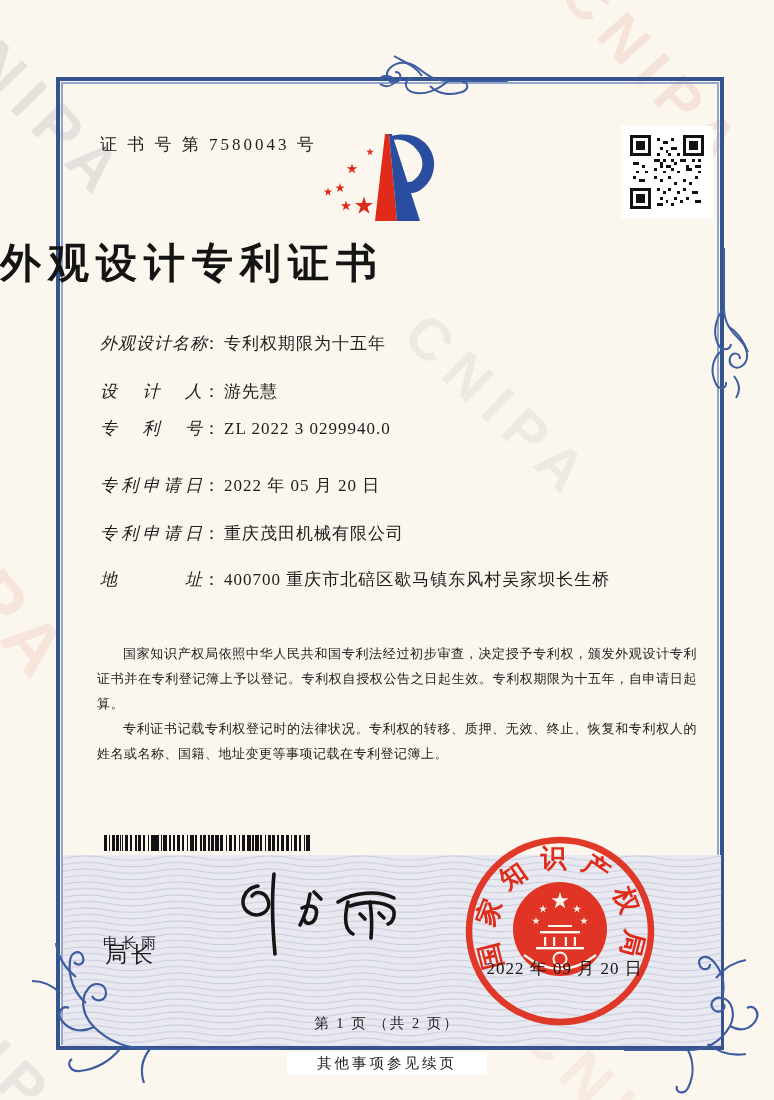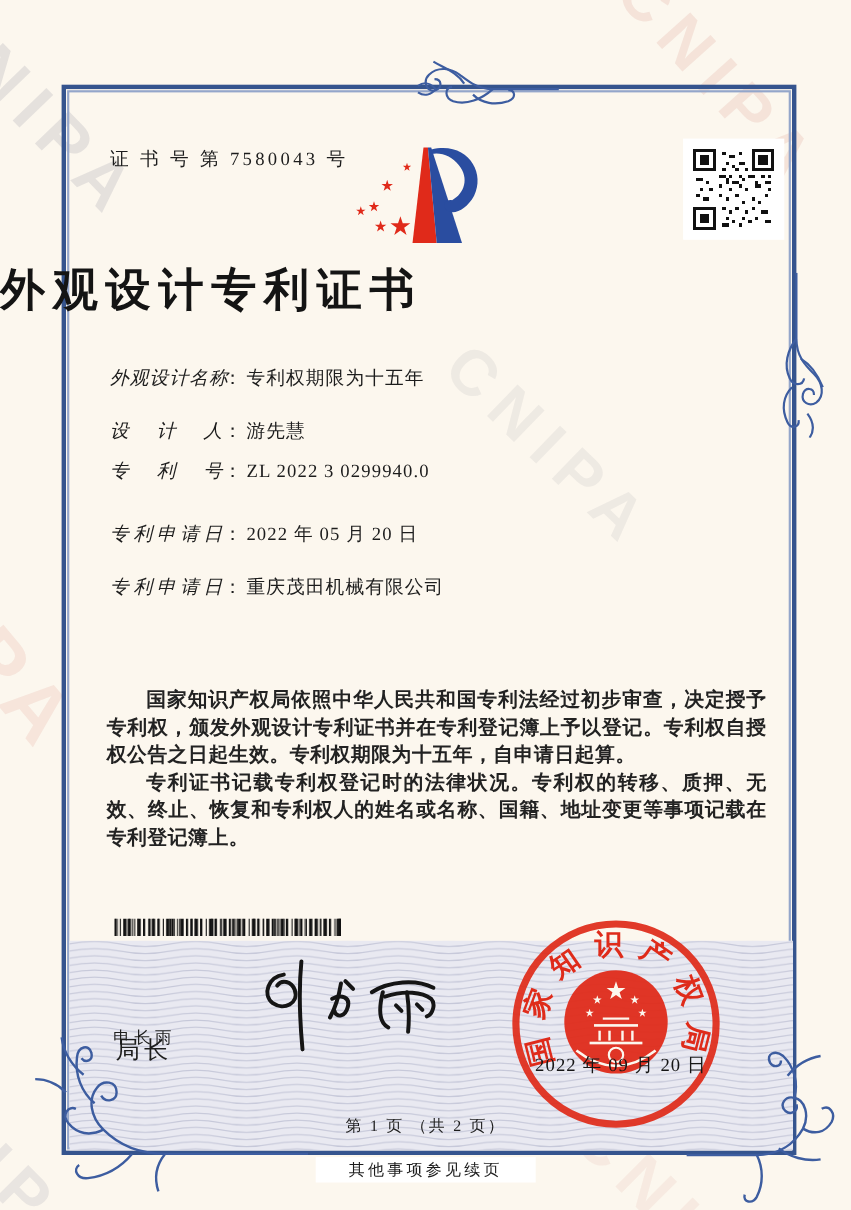--- a/index.html
+++ b/index.html
@@ -35,22 +35,22 @@
   .qr-box  { position:absolute; left:621px; top:126px; width:92px; height:92px; background:#fff;
              display:flex; align-items:center; justify-content:center; }
   .title   { position:absolute; left:0; right:0; top:236px; text-align:left;
              font-size:41px; font-weight:bold; letter-spacing:7px; color:#141414; }
   
   .frow  { position:absolute; left:100px; font-size:17px; letter-spacing:1px; white-space:nowrap; }
   .flabel{ display:inline-block; width:103px; text-align:justify; text-align-last:justify;font-style:italic; }
   .fval  { margin-left:3px; }
   .grant2{ position:absolute; left:320px; }
   
-  .body-text { position:absolute; left:97px; top:624px; width:600px;
-               font-size:18px; line-height:25px; letter-spacing:.5px; text-align:justify; color:#222;font-weight:bold; }
+  .body-text { position:absolute; left:97px; top:641px; width:600px;
+               font-size:13px; line-height:25px; letter-spacing:.5px; text-align:justify; color:#222; }
   .body-text p { text-indent:2em; margin:0; }
   
   .barcode { position:absolute; left:104px; top:835px; }
   .waveband{ position:absolute; left:63px; top:855px; }
   .signer-title { position:absolute; left:105px; top:899px;  font-size:22px; letter-spacing:4px;margin-top:41px; }
   .signer-name  { position:absolute; left:103px; top:934px;  font-size:15px; letter-spacing:4px; }
   .signature    { position:absolute; left:222px; top:868px; }
   .seal     { position:absolute; left:462px; top:833px; }
   .seal-date{ position:absolute; left:472px; top:957px; width:185px; text-align:center;
               font-size:17px; letter-spacing:1px; color:#161616; }
@@ -219,20 +219,23 @@
   </div>
   <div class="frow" style="top:417px;">
     <span class="flabel">专利号</span><span>：</span><span class="fval">ZL 2022 3 0299940.0</span>
   </div>
   <div class="frow" style="top:474px;">
     <span class="flabel">专利申请日</span><span>：</span><span class="fval">2022 年 05 月 20 日</span>
   </div>
   <div class="frow" style="top:522px;">
     <span class="flabel">专利申请日</span><span>：</span><span class="fval">重庆茂田机械有限公司</span>
   </div>
+  <div class="frow" style="top:568px;">
+    <span class="flabel">地址</span><span>：</span><span class="fval">400700 重庆市北碚区歇马镇东风村吴家坝长生桥</span>
+  </div>
 
   <div class="body-text">
     <p>国家知识产权局依照中华人民共和国专利法经过初步审查，决定授予专利权，颁发外观设计专利证书并在专利登记簿上予以登记。专利权自授权公告之日起生效。专利权期限为十五年，自申请日起算。</p>
     <p>专利证书记载专利权登记时的法律状况。专利权的转移、质押、无效、终止、恢复和专利权人的姓名或名称、国籍、地址变更等事项记载在专利登记簿上。</p>
   </div>
 
   <svg class="barcode" width="206" height="16">
     <defs>
       <pattern id="bcA" patternUnits="userSpaceOnUse" width="13" height="16">
         <rect x="0" width="2" height="16" fill="#121212"></rect>

